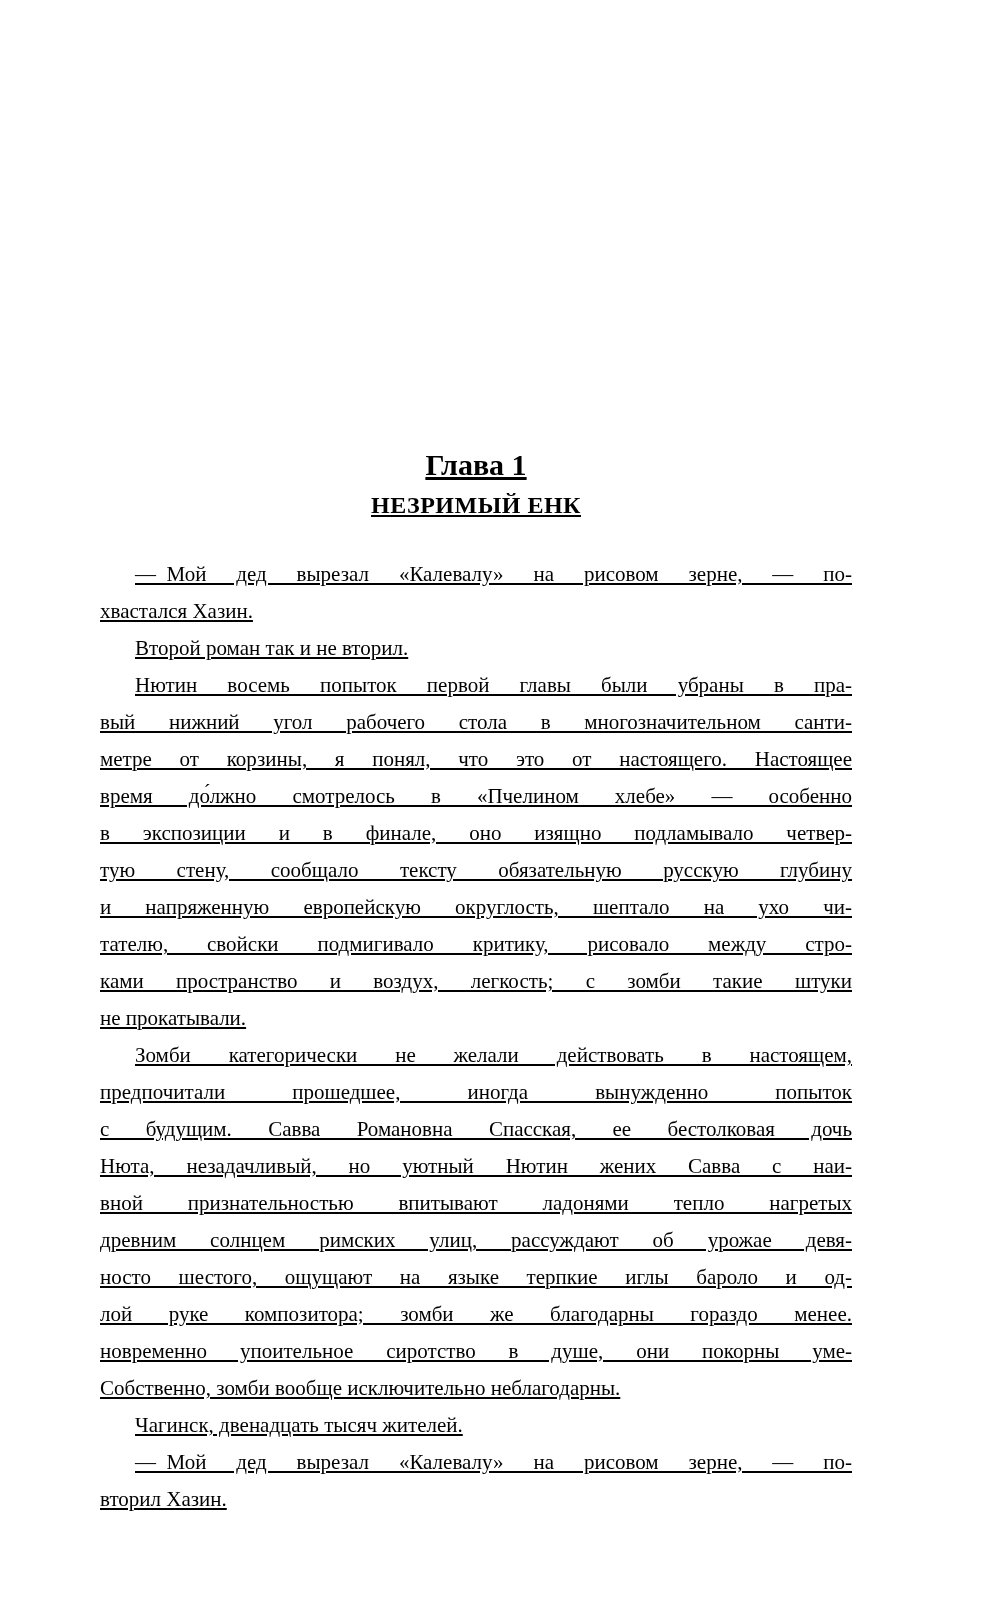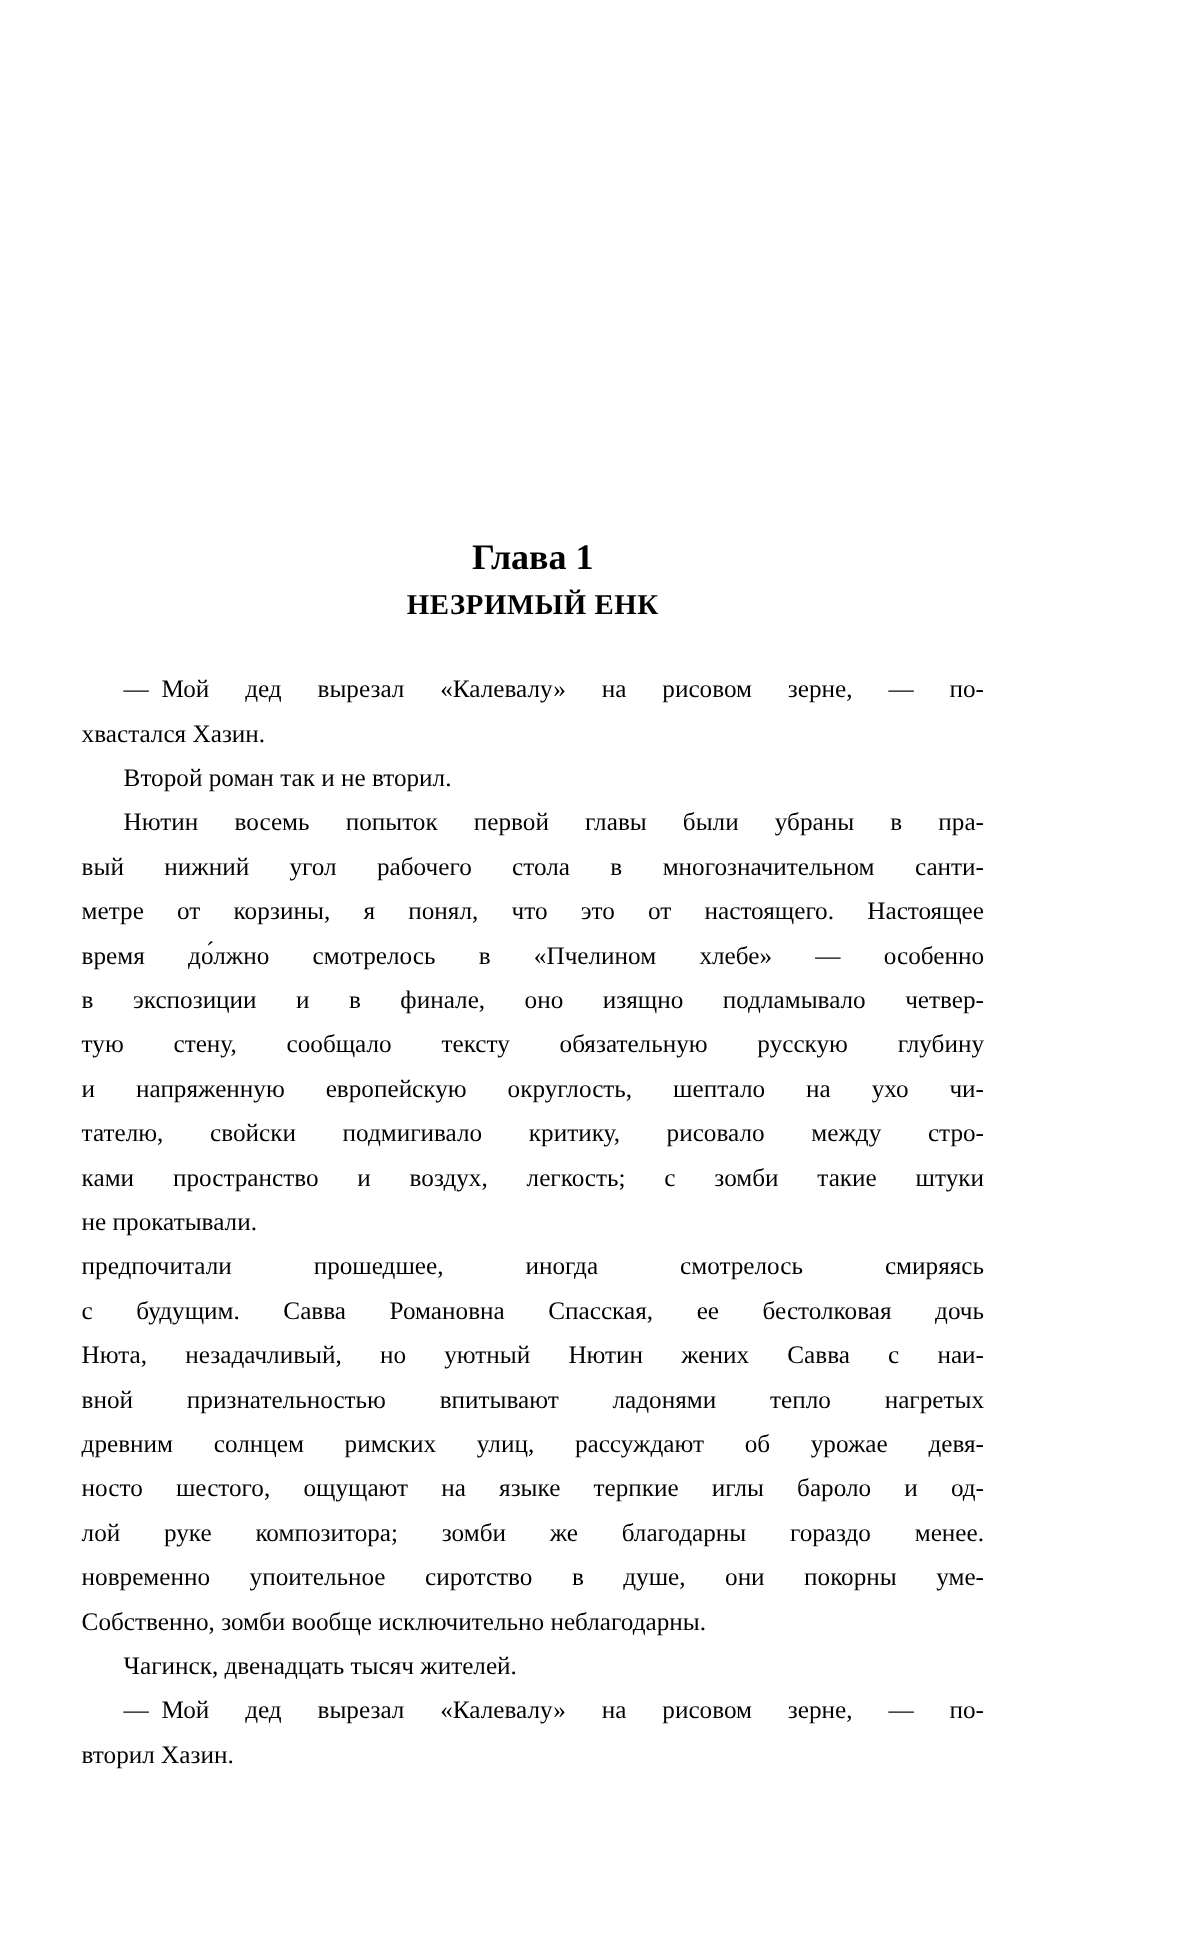--- a/index.html
+++ b/index.html
@@ -11,22 +11,23 @@
     position: relative;
     width: 1000px;
     height: 1616px;
     background: #ffffff;
     overflow: hidden;
     font-family: "Liberation Serif", serif;
     color: #000000;
   }
   .content {
     padding-top: 445px;
-    margin-left: 68px;
+    margin-left: 100px;
     width: 752px;
+    text-decoration: underline;
   }
   .chapter-title {
     margin: 0;
     font-size: 30px;
     line-height: 40px;
     font-weight: bold;
     text-align: center;
   }
   .chapter-subtitle {
     margin: 0;
@@ -77,21 +78,22 @@
           <div class="line">метре от корзины, я понял, что это от настоящего. Настоящее</div>
           <div class="line">время до́лжно смотрелось в «Пчелином хлебе» — особенно</div>
           <div class="line">в экспозиции и в финале, оно изящно подламывало четвер-</div>
           <div class="line">тую стену, сообщало тексту обязательную русскую глубину</div>
           <div class="line">и напряженную европейскую округлость, шептало на ухо чи-</div>
           <div class="line">тателю, свойски подмигивало критику, рисовало между стро-</div>
           <div class="line">ками пространство и воздух, легкость; с зомби такие штуки</div>
           <div class="line last">не прокатывали.</div>
         </div>
         <div class="paragraph">
-          <div class="line">предпочитали прошедшее, иногда смотрелось смиряясь</div>
+          <div class="line first">Зомби категорически не желали действовать в настоящем,</div>
+          <div class="line">предпочитали прошедшее, иногда вынужденно попыток</div>
           <div class="line">с будущим. Савва Романовна Спасская, ее бестолковая дочь</div>
           <div class="line">Нюта, незадачливый, но уютный Нютин жених Савва с наи-</div>
           <div class="line">вной признательностью впитывают ладонями тепло нагретых</div>
           <div class="line">древним солнцем римских улиц, рассуждают об урожае девя-</div>
           <div class="line">носто шестого, ощущают на языке терпкие иглы бароло и од-</div>
           <div class="line">лой руке композитора; зомби же благодарны гораздо менее.</div>
           <div class="line">новременно упоительное сиротство в душе, они покорны уме-</div>
           <div class="line last">Собственно, зомби вообще исключительно неблагодарны.</div>
         </div>
         <div class="paragraph">

